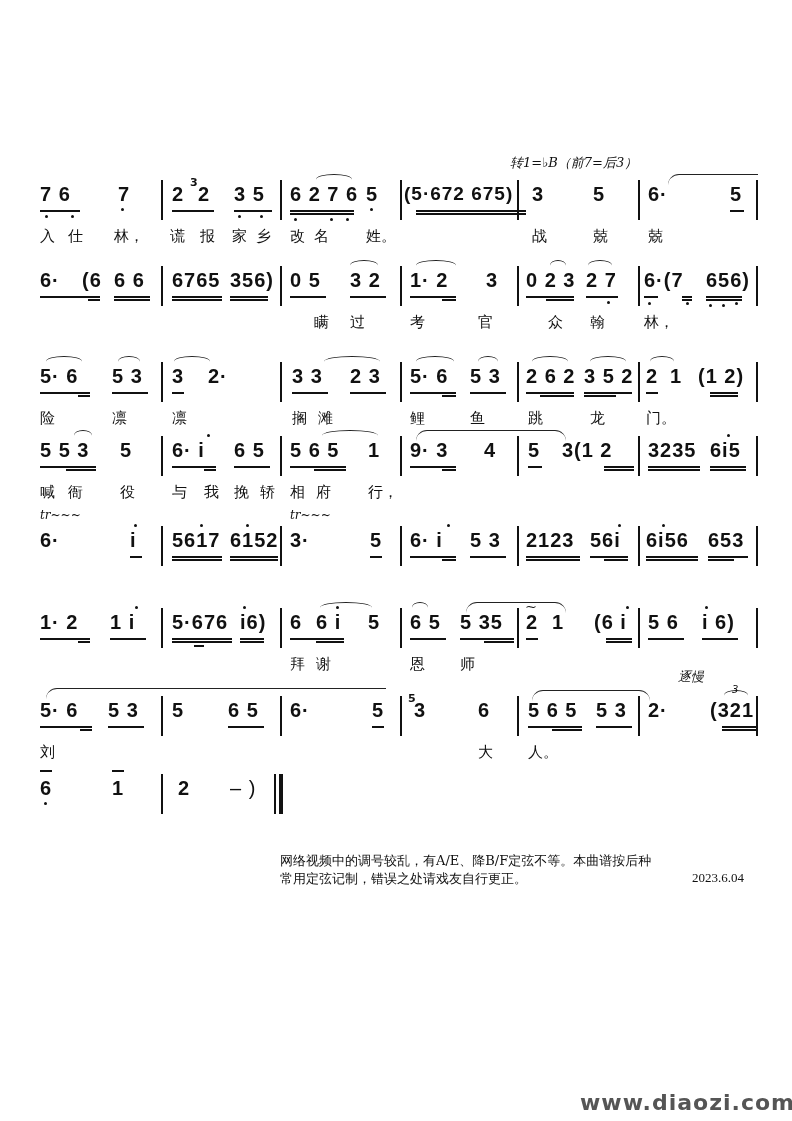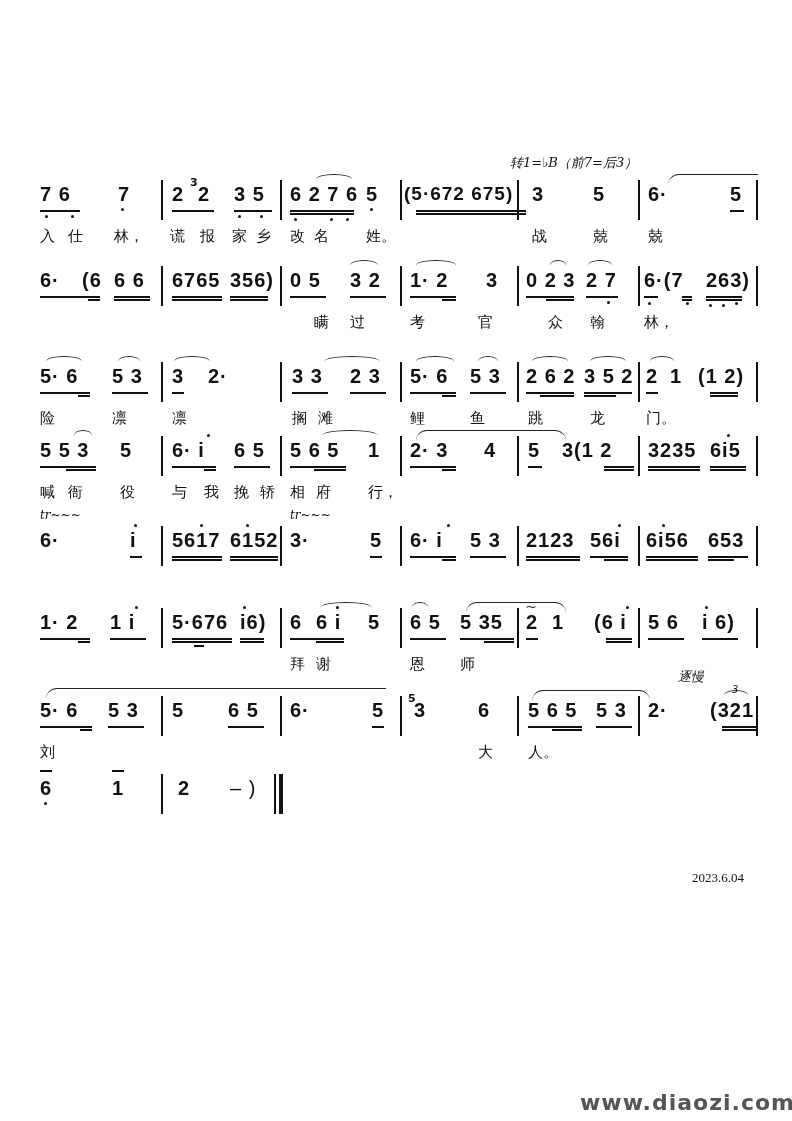--- a/index.html
+++ b/index.html
@@ -126,21 +126,21 @@
       <span class="n" style="left:548px;">2 7</span>
       <div class="ul1" style="left:548px;top:30px;width:32px;"></div>
       <div class="dot" style="left:569px;top:35px;"></div>
       <div class="bar" style="left:600px;"></div>
       <span class="n" style="left:606px;">6·(7</span>
       <div class="ul1" style="left:606px;top:30px;width:14px;"></div>
         <div class="ul1" style="left:644px;top:30px;width:10px;"></div>
         <div class="ul1" style="left:644px;top:33px;width:10px;"></div>
       <div class="dot" style="left:610px;top:36px;"></div>
         <div class="dot" style="left:648px;top:36px;"></div>
-      <span class="n" style="left:668px;">263)</span>
+      <span class="n" style="left:668px;">656)</span>
       <div class="ul1" style="left:668px;top:30px;width:36px;"></div>
         <div class="ul1" style="left:668px;top:33px;width:36px;"></div>
       <div class="dot" style="left:671px;top:38px;"></div>
         <div class="dot" style="left:684px;top:38px;"></div>
         <div class="dot" style="left:697px;top:36px;"></div>
       <div class="bar" style="left:718px;"></div>
     </div>
     <div class="lyrics">
       <span class="ly" style="left:276px;">瞒</span>
       <span class="ly" style="left:312px;">过</span>
@@ -228,21 +228,21 @@
       <span class="n" style="left:196px;">6 5</span>
       <div class="ul1" style="left:196px;top:30px;width:36px;"></div>
       <div class="bar" style="left:242px;"></div>
       <div class="slur" style="left:284px;top:-6px;width:56px;"></div>
       <span class="n" style="left:252px;">5 6 5</span>
       <div class="ul1" style="left:252px;top:30px;width:56px;"></div>
         <div class="ul1" style="left:276px;top:33px;width:32px;"></div>
       <span class="n" style="left:330px;">1</span>
       <div class="bar" style="left:362px;"></div>
       <div class="slur" style="left:378px;top:-6px;width:150px;border-radius:20px 20px 0 0;"></div>
-      <span class="n" style="left:372px;">2·  3</span>
+      <span class="n" style="left:372px;">9·  3</span>
       <div class="ul1" style="left:372px;top:30px;width:46px;"></div>
         <div class="ul1" style="left:404px;top:33px;width:14px;"></div>
       <span class="n" style="left:446px;">4</span>
       <div class="bar" style="left:479px;"></div>
       <span class="n" style="left:490px;">5</span>
       <div class="ul1" style="left:490px;top:30px;width:14px;"></div>
       <span class="n" style="left:524px;">3</span>
       <span class="n" style="left:536px;">(1 2</span>
       <div class="ul1" style="left:566px;top:30px;width:30px;"></div>
         <div class="ul1" style="left:566px;top:33px;width:30px;"></div>
@@ -428,16 +428,20 @@
       <div class="ul1" style="left:74px;top:-4px;width:12px;"></div>
       <span class="n" style="left:74px;">1</span>
       <div class="bar" style="left:123px;"></div>
       <span class="n" style="left:140px;">2</span>
       <span class="n" style="left:192px;font-weight:normal;">–  )</span>
       <div class="bar final" style="left:236px;"></div>
       <div class="bar final2" style="left:241px;"></div>
     </div>
   </div>
 
+  <div class="note-text">
+    <div>网络视频中的调号较乱，有A/E、降B/F定弦不等。本曲谱按后种</div>
+    <div>常用定弦记制，错误之处请戏友自行更正。</div>
+  </div>
   <div class="date">2023.6.04</div>
 
   <div class="wm-en">www.diaozi.com</div>
 </div>
 
 </body></html>

